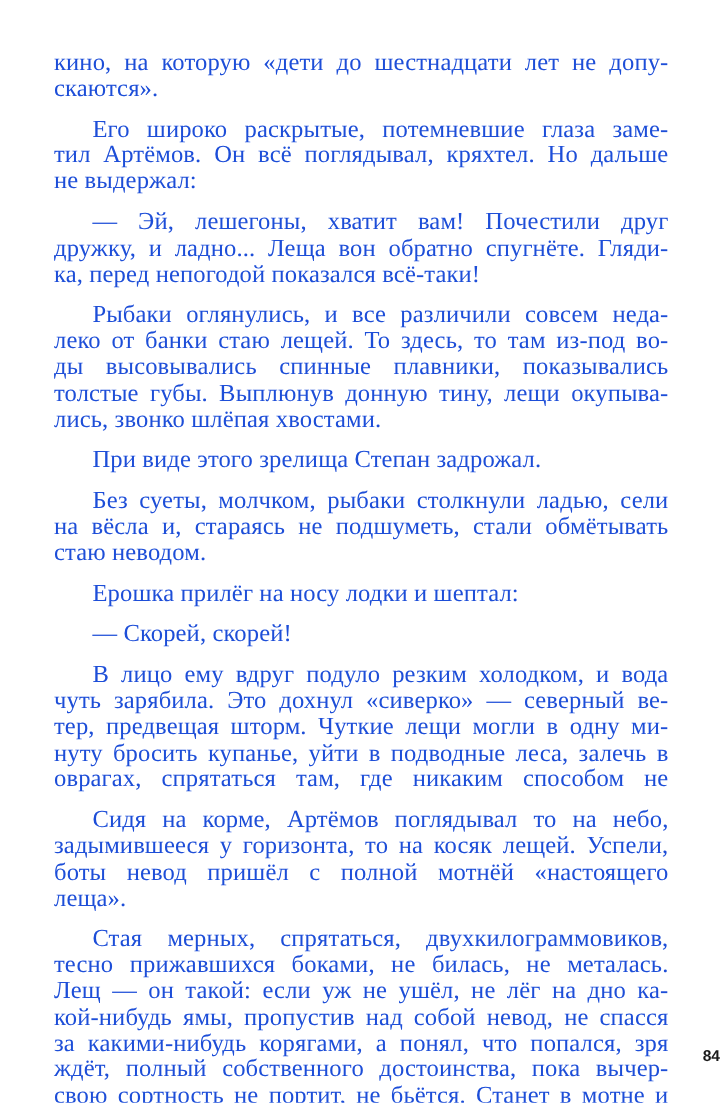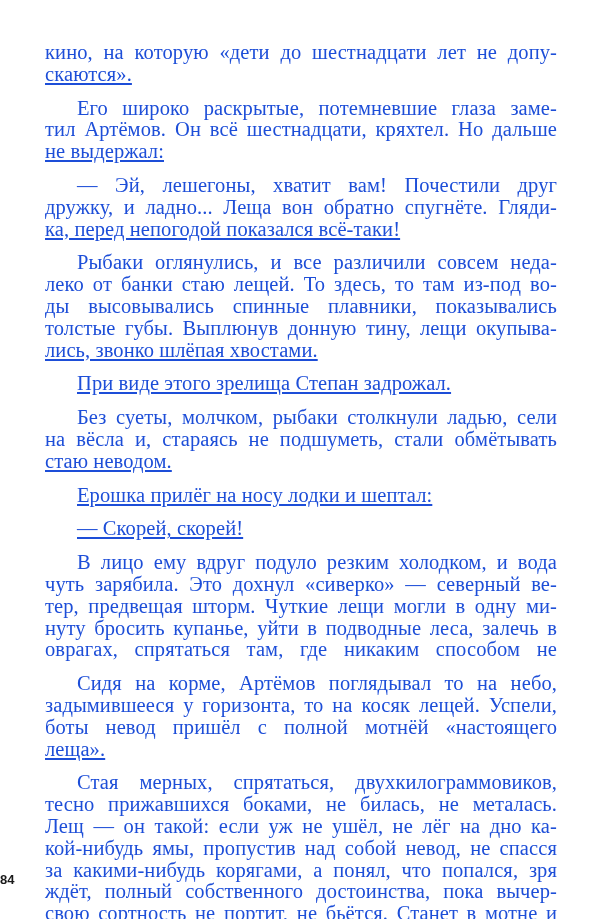--- a/index.html
+++ b/index.html
@@ -27,46 +27,45 @@
   .line {
     display: block;
     white-space: nowrap;
     text-align: justify;
     text-align-last: justify;
     height: 21.8px;
     overflow: visible;
   }
   .line.last {
     text-align-last: left;
-    text-decoration: underline;
   }
   .line.indent {
     padding-left: 32px;
     margin-top: 12px;
   }
   .page-number {
     position: absolute;
     left: 0;
     width: 600px;
     top: 872px;
-    text-align: left;
+    text-align: right;
     font-family: "Liberation Sans", "DejaVu Sans", sans-serif;
     font-weight: bold;
     font-size: 13px;
     color: #1a1a1a;
   }
 </style>
 </head>
 <body>
 
 <div class="page" id="page-body">
     <span class="line">кино, на которую «дети до шестнадцати лет не допу-</span>
     <span class="line last">скаются».</span>
     <span class="line indent">Его широко раскрытые, потемневшие глаза заме-</span>
-    <span class="line">тил Артёмов. Он всё шестнадцати, кряхтел. Но дальше</span>
+    <span class="line">тил Артёмов. Он всё поглядывал, кряхтел. Но дальше</span>
     <span class="line last">не выдержал:</span>
     <span class="line indent">— Эй, лешегоны, хватит вам! Почестили друг</span>
     <span class="line">дружку, и ладно... Леща вон обратно спугнёте. Гляди-</span>
     <span class="line last">ка, перед непогодой показался всё-таки!</span>
     <span class="line indent">Рыбаки оглянулись, и все различили совсем неда-</span>
     <span class="line">леко от банки стаю лещей. То здесь, то там из-под во-</span>
     <span class="line">ды высовывались спинные плавники, показывались</span>
     <span class="line">толстые губы. Выплюнув донную тину, лещи окупыва-</span>
     <span class="line last">лись, звонко шлёпая хвостами.</span>
     <span class="line indent last">При виде этого зрелища Степан задрожал.</span>

